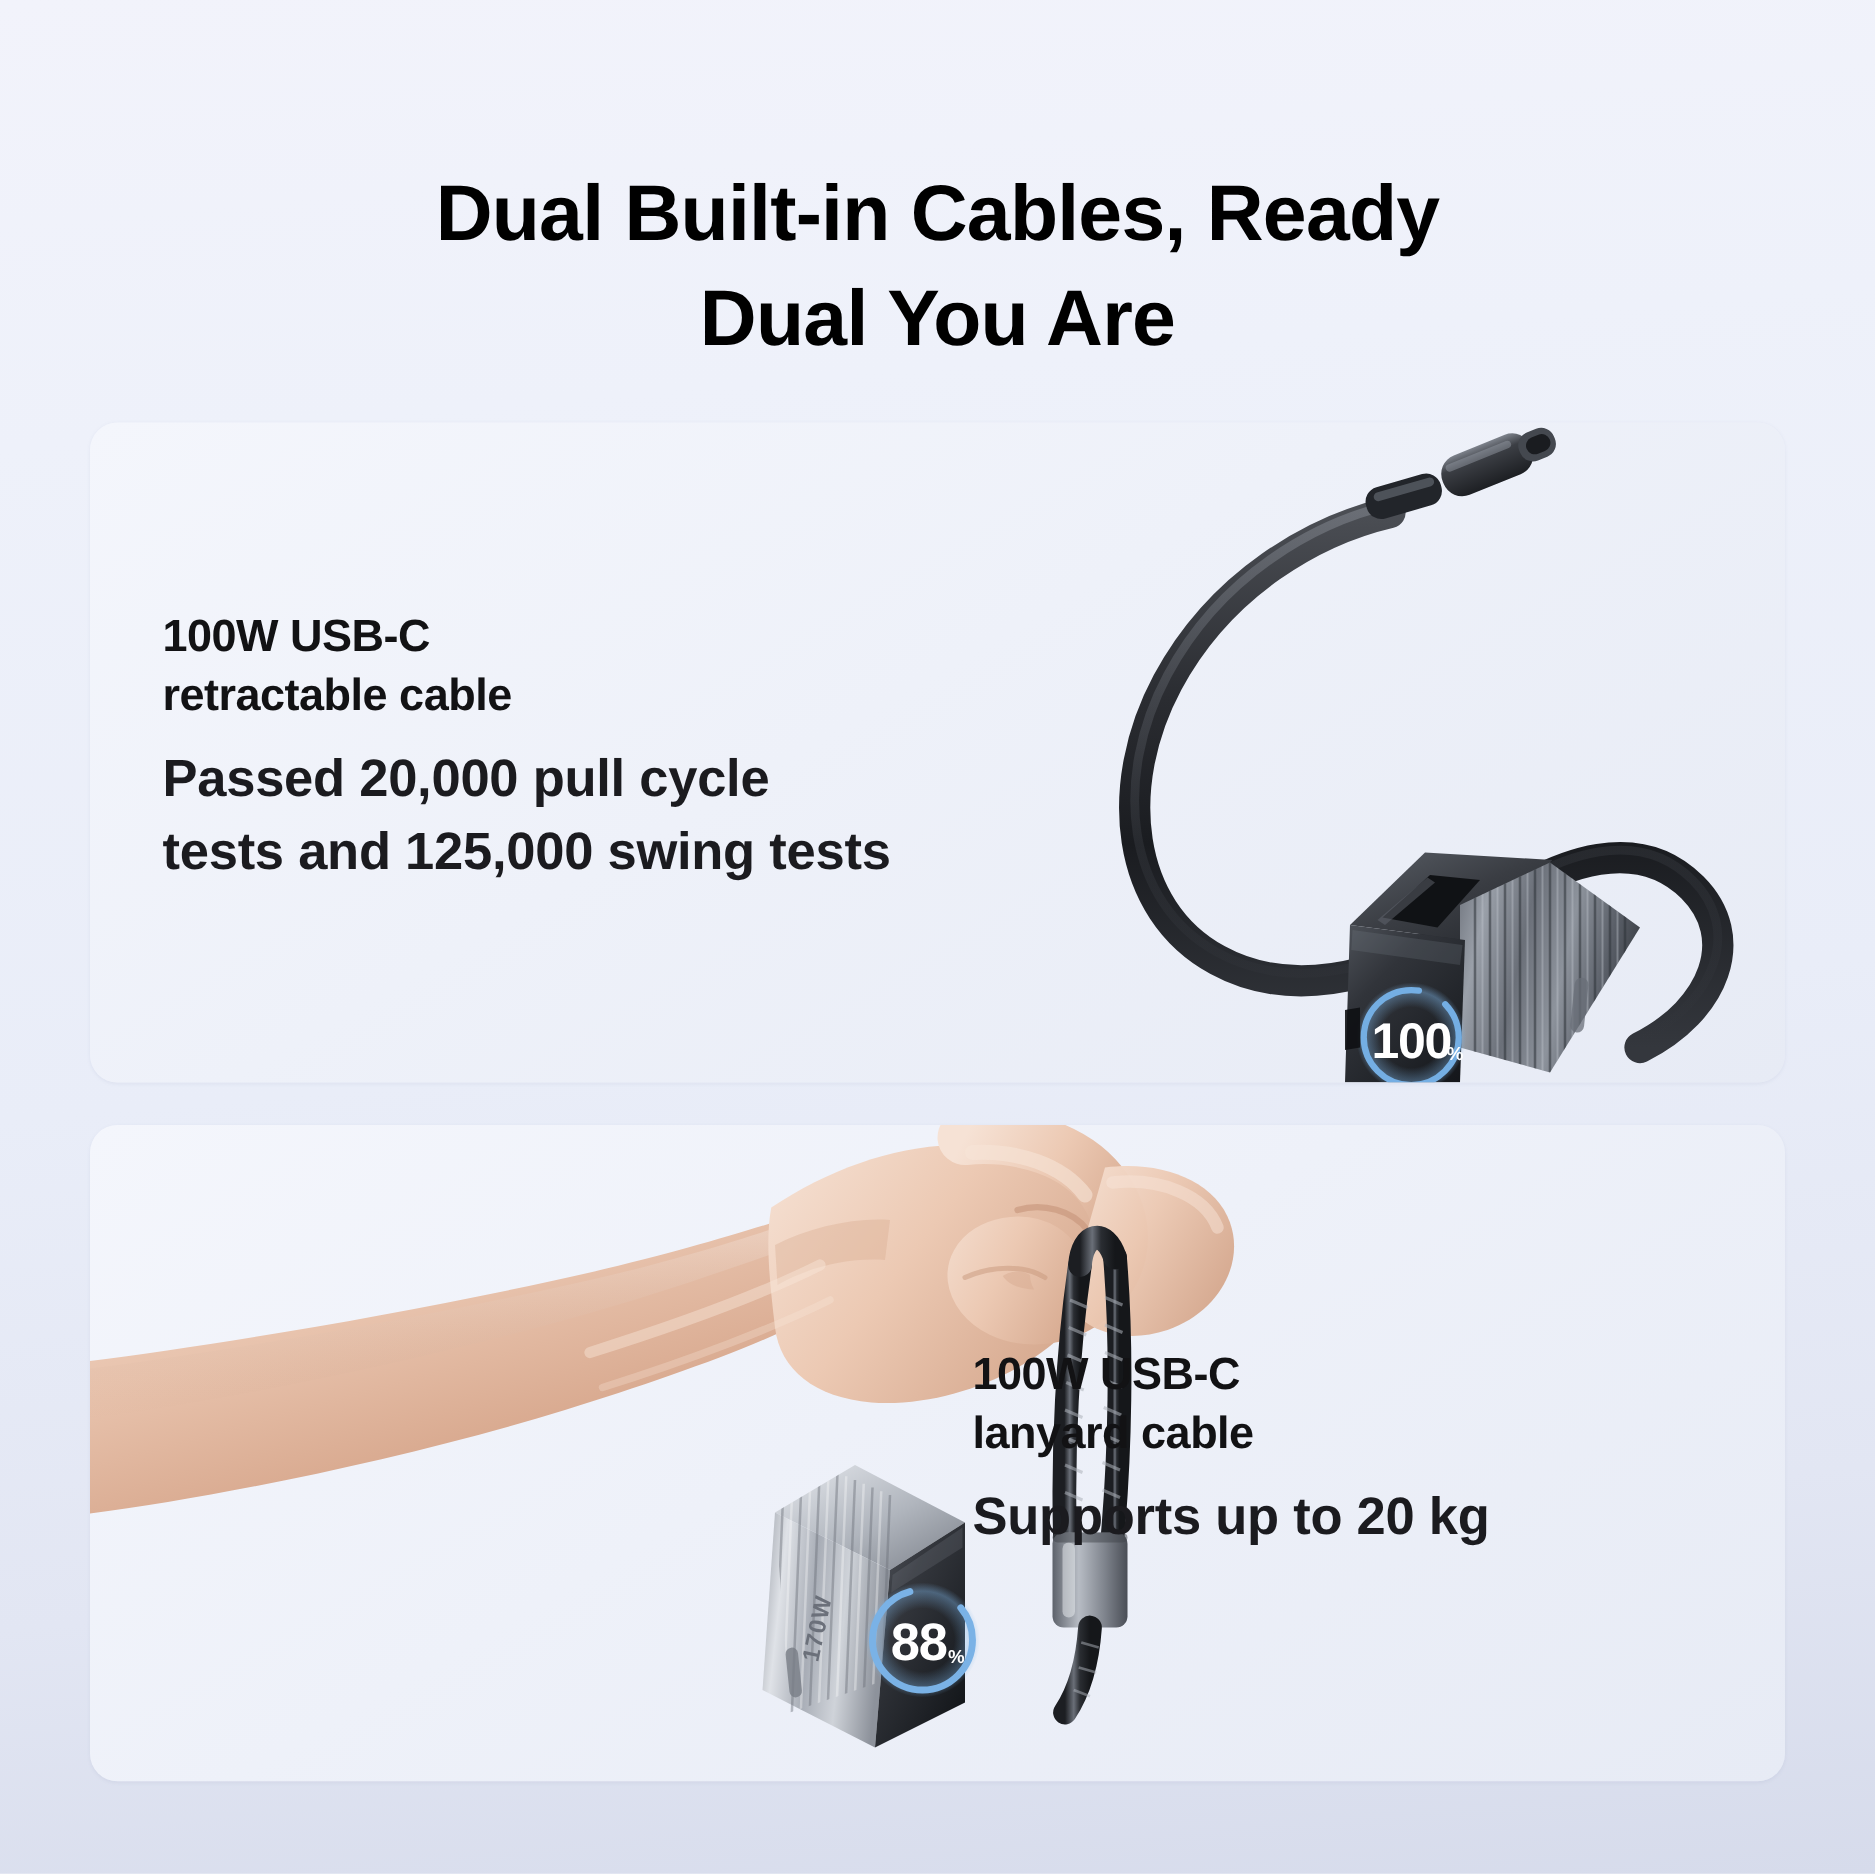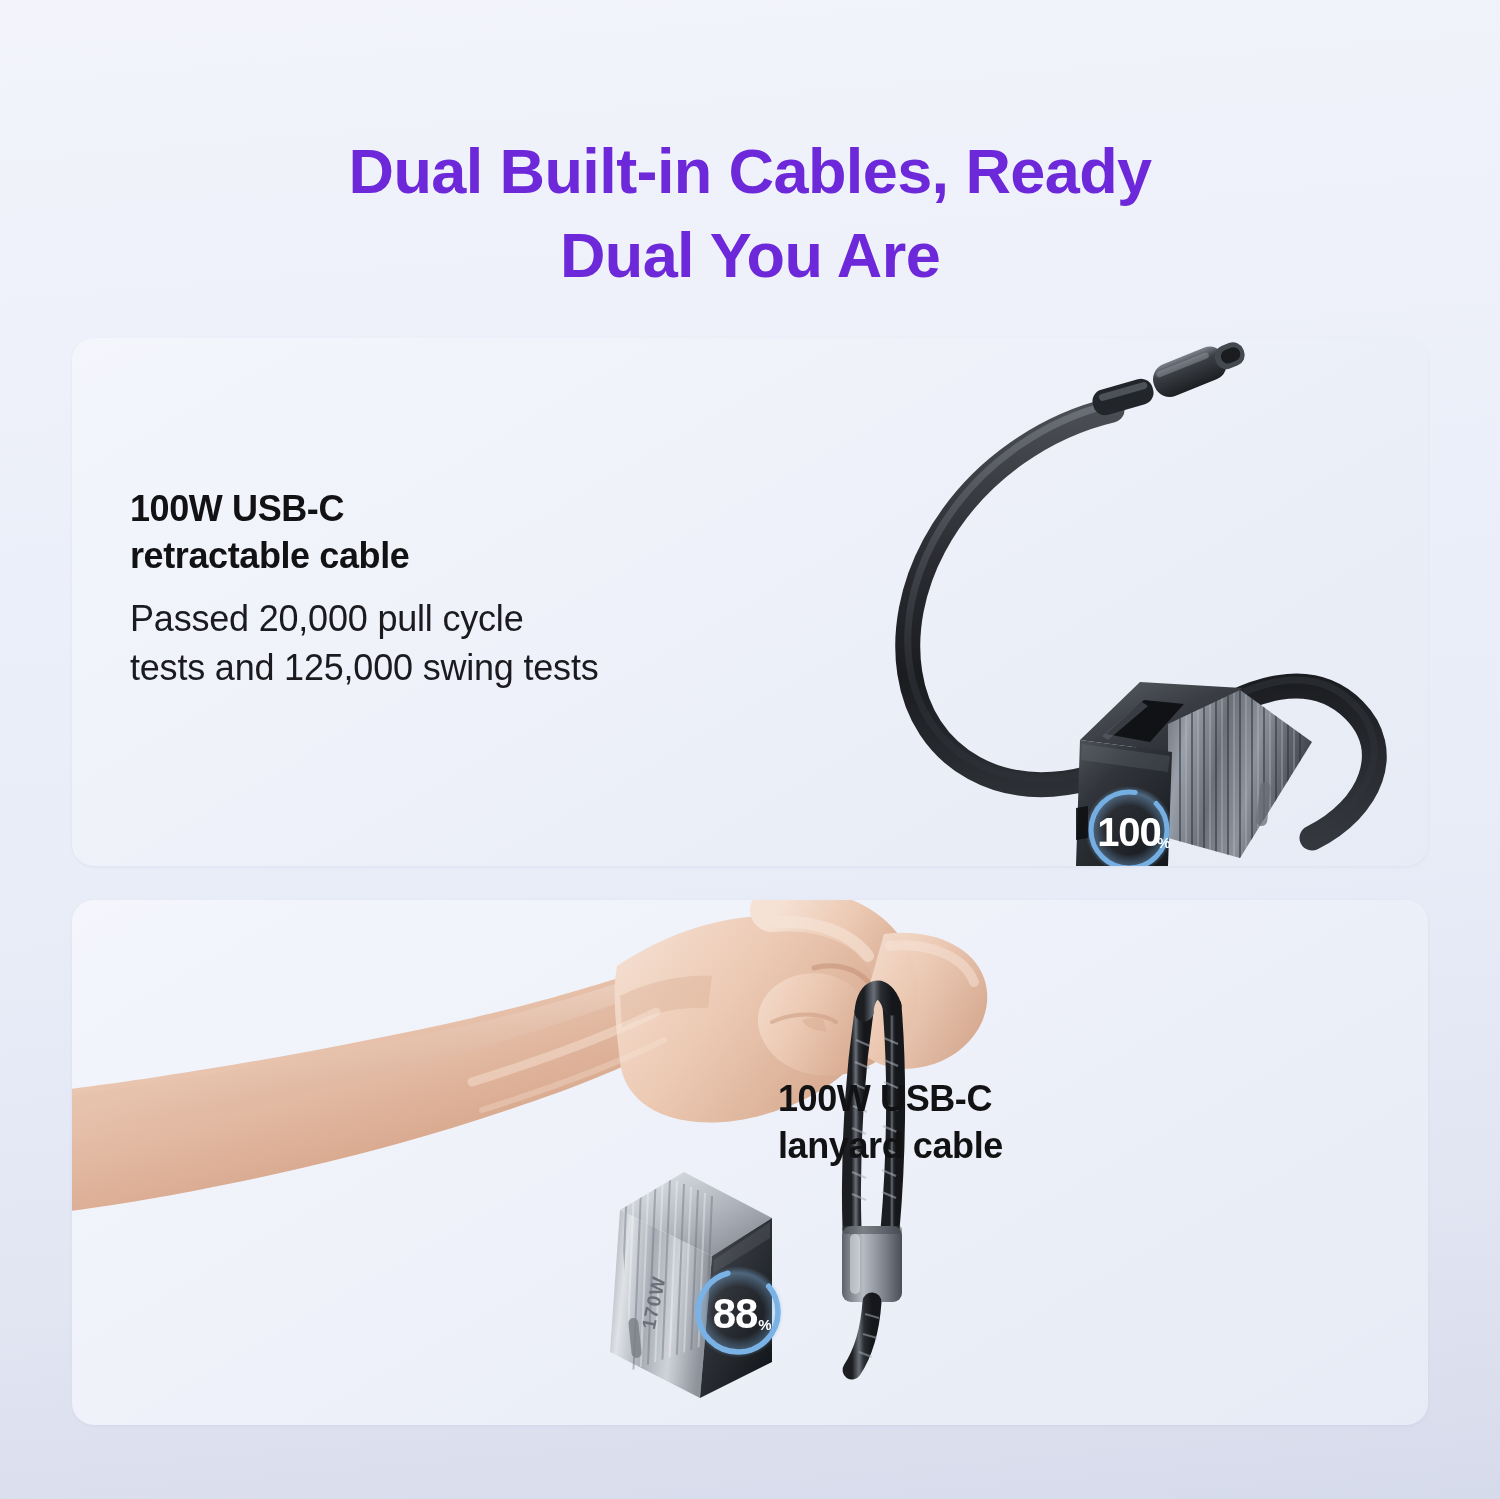--- a/index.html
+++ b/index.html
@@ -6,21 +6,21 @@
   body{
     width:1500px;height:1499px;overflow:hidden;
     font-family:"Liberation Sans","DejaVu Sans",sans-serif;
     background:linear-gradient(175deg,#f2f3fb 0%,#eef1fa 22%,#e9edf8 55%,#e2e6f3 80%,#d6dbeb 100%);
   }
   .page{position:relative;width:1500px;height:1499px;}
 
   
   .title{
     position:absolute;left:0;top:88px;width:1500px;
-    text-align:center;color:#6d28d9;
+    text-align:center;color:#000000;
     font-size:63px;font-weight:700;line-height:1.33;
     letter-spacing:-0.6px;
   }
   .title .l2{display:block;}
 
   
   .card{
     position:absolute;left:72px;width:1356px;
     background:linear-gradient(150deg,#f4f6fc 0%,#eef1f9 45%,#e7ebf5 100%);
     border-radius:22px;overflow:hidden;
@@ -28,21 +28,21 @@
   }
   #card-1{top:338px;height:528px;}
   #card-2{top:900px;height:525px;}
 
   .txtblock{position:absolute;z-index:6;}
   .c-head{
     font-size:36px;font-weight:700;color:#121214;
     line-height:1.30;letter-spacing:-0.4px;white-space:pre-line;
   }
   .c-sub{
-    font-size:36px;font-weight:400;color:#1b1b1f;
+    font-size:42px;font-weight:700;color:#1b1b1f;
     line-height:1.38;letter-spacing:-0.2px;margin-top:14px;white-space:pre-line;
   }
   #card1-text{left:58px;top:148px;}
   #card2-text{left:706px;top:176px;}
 
   
   .art{position:absolute;inset:0;}
   svg{display:block;}
 </style>
 </head>
@@ -346,16 +346,17 @@
             <text x="663" y="428" text-anchor="middle" font-family="Liberation Sans, sans-serif" font-size="42" font-weight="700" fill="#ffffff" letter-spacing="-1">88</text>
             <text x="693" y="430" text-anchor="middle" font-family="Liberation Sans, sans-serif" font-size="15" font-weight="700" fill="#ffffff">%</text>
           </g>
         </g>
       </svg>
     </div>
 
     <div class="txtblock" id="card2-text">
       <div class="c-head">100W USB-C
 lanyard cable</div>
+      <div class="c-sub">Supports up to 20 kg</div>
     </div>
   </section>
 
 </div>
 
 </body></html>

